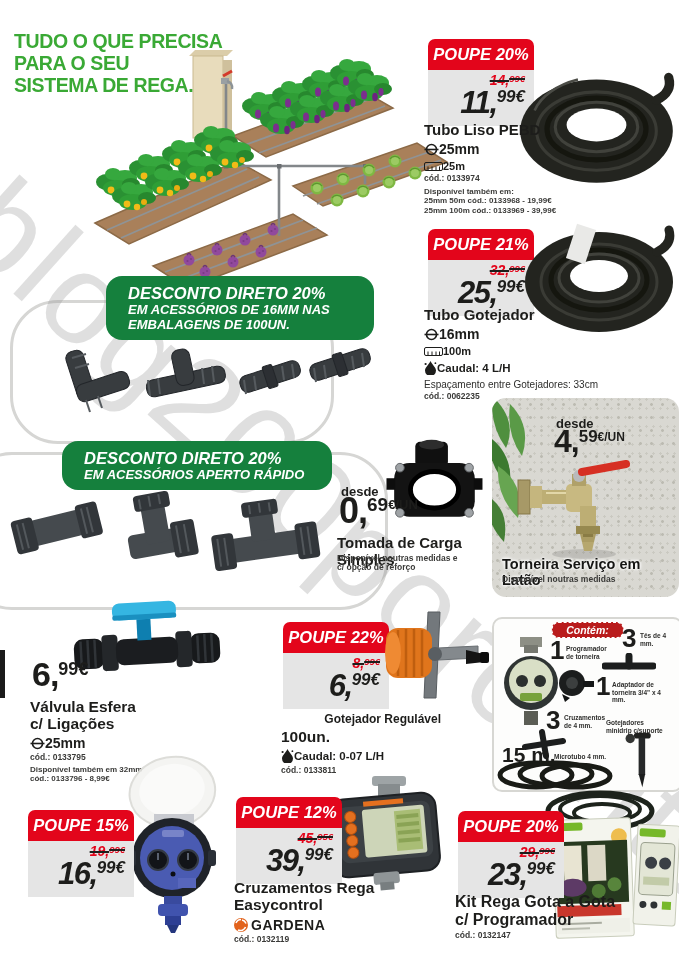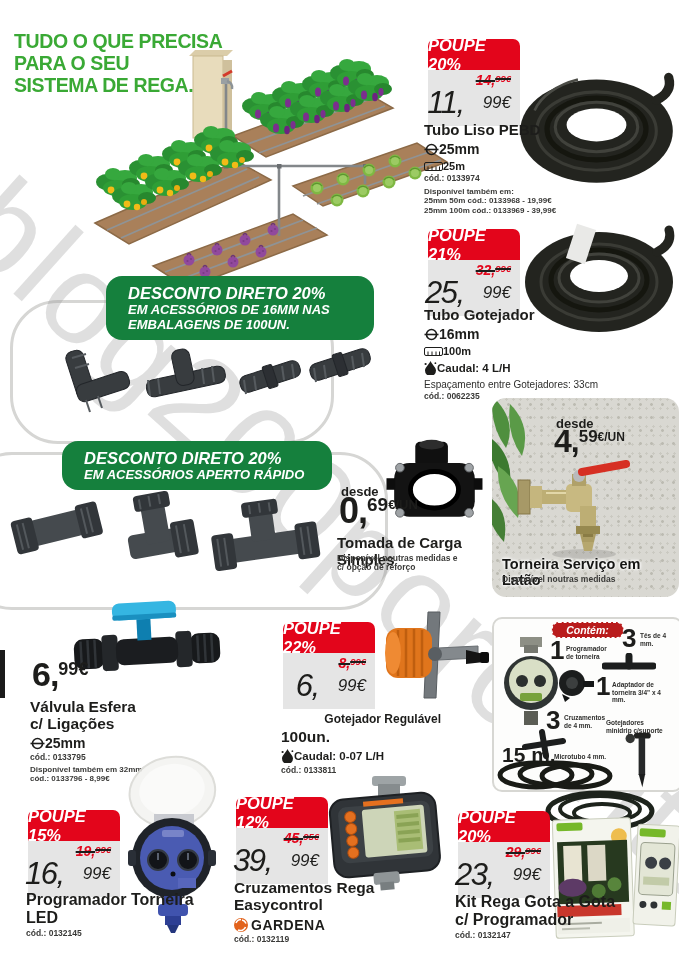--- a/index.html
+++ b/index.html
@@ -7,29 +7,29 @@
         font-family:"Liberation Sans",sans-serif;color:#1d1d1b;}
   .abs{position:absolute;}
   
   .title{font-weight:bold;font-size:19.5px;line-height:22px;color:#3aa935;letter-spacing:-0.4px;}
   
   .wm{left:30px;top:150px;transform:rotate(42deg);transform-origin:0 0;font-size:128px;
       color:#8e8e8e;opacity:.28;letter-spacing:4px;white-space:nowrap;z-index:2;pointer-events:none;}
   .decor{z-index:1;}
   .content{z-index:3;}
   
-  .promo{width:92px;}
+  .promo{width:106px;}
   .badge{height:31px;background:#e3051b;border-radius:7px 7px 0 0;color:#fff;font-weight:bold;
          font-style:italic;font-size:16.5px;display:flex;align-items:center;justify-content:center;}
   .tag{background:#e5e5e5;display:flex;flex-direction:column;align-items:flex-end;padding:4px 9px 10px 0;}
   .oldp{display:flex;align-items:flex-start;color:#e3051b;font-weight:bold;font-style:italic;
         text-decoration:line-through;text-decoration-color:#1d1d1b;text-decoration-thickness:1.5px;}
   .oldp .oi{font-size:14px;line-height:13px;}
   .oldp .od{font-size:9.5px;line-height:9px;}
-  .newp{display:flex;align-items:center;color:#1d1d1b;font-weight:normal;font-style:italic;margin-top:2px;gap:19px;}
+  .newp{display:flex;align-items:flex-start;color:#1d1d1b;font-weight:bold;font-style:italic;margin-top:2px;}
   .newp .ni{font-size:31px;line-height:27px;letter-spacing:-1.5px;}
   .newp .nd{font-size:17px;line-height:16px;}
   
   .pname{font-weight:bold;font-size:15px;line-height:17px;color:#1d1d1b;}
   .row{display:flex;align-items:center;gap:0;}
   .spec{font-weight:bold;font-size:14px;margin-top:3px;}
   .len{font-weight:bold;font-size:11px;margin-top:3px;}
   .caudal{font-weight:bold;font-size:11.5px;margin-top:4px;}
   .mid{font-size:10px;color:#2e2e2c;margin-top:4px;}
   .tiny{font-size:8.5px;font-weight:bold;color:#3a3a38;line-height:10.5px;margin-top:1px;}
@@ -610,25 +610,20 @@
       <div class="oldp">
           <span class="oi">19,</span>
           <span class="od">99€</span>
         </div>
       <div class="newp">
           <span class="ni">16,</span>
           <span class="nd">99€</span>
         </div>
     </div>
   </div>
-  <div class="abs content" style="left:26px;top:891px;width:190px;">
-    <div class="pname" style="font-size:16px;line-height:18px;">Programador Torneira</div>
-    <div class="pname" style="font-size:16px;line-height:18px;">LED</div>
-    <div class="tiny">cód.: 0132145</div>
-  </div>
 
   <div class="abs content" style="left:320px;top:776px;width:130px;height:115px;">
     <svg width="130" height="115" viewBox="0 0 130 115">
       <rect x="52" y="0" width="34" height="10" rx="3" fill="#9ea4a6"></rect>
       <rect x="58" y="8" width="22" height="14" fill="#868c8e"></rect>
       <g transform="rotate(-5 65 60)">
         <rect x="12" y="20" width="106" height="78" rx="14" fill="#303438" stroke="#1e2124" stroke-width="2"></rect>
         <rect x="20" y="28" width="92" height="56" rx="8" fill="#3c4145"></rect>
         <rect x="46" y="24" width="40" height="5" fill="#e4701f"></rect>
         <rect x="44" y="32" width="62" height="48" rx="3" fill="#cdd5b8"></rect>

